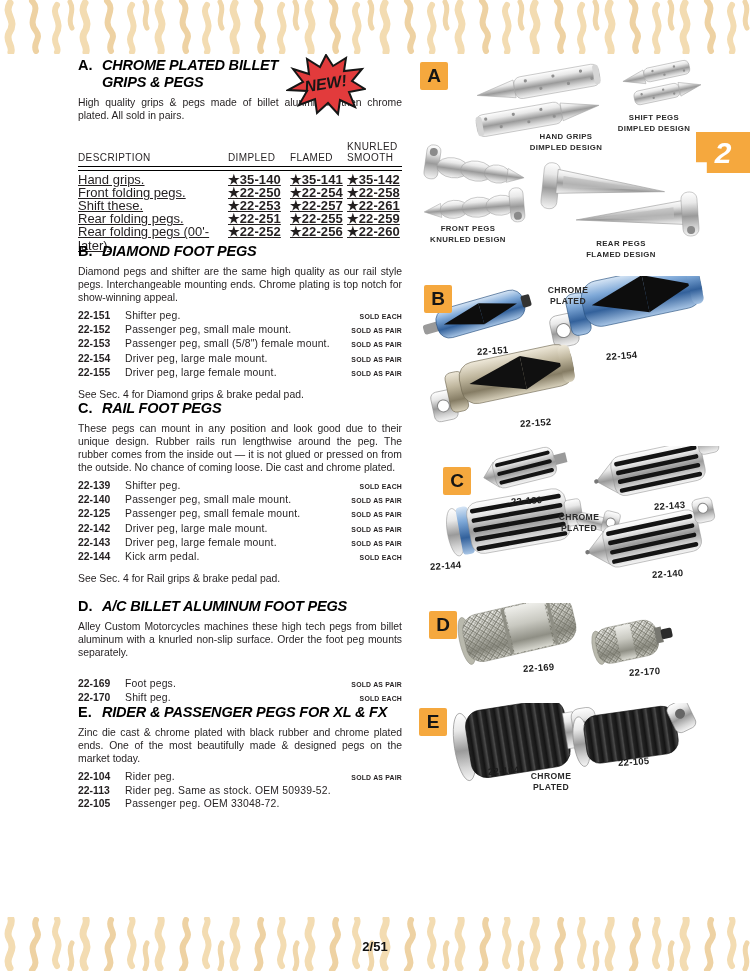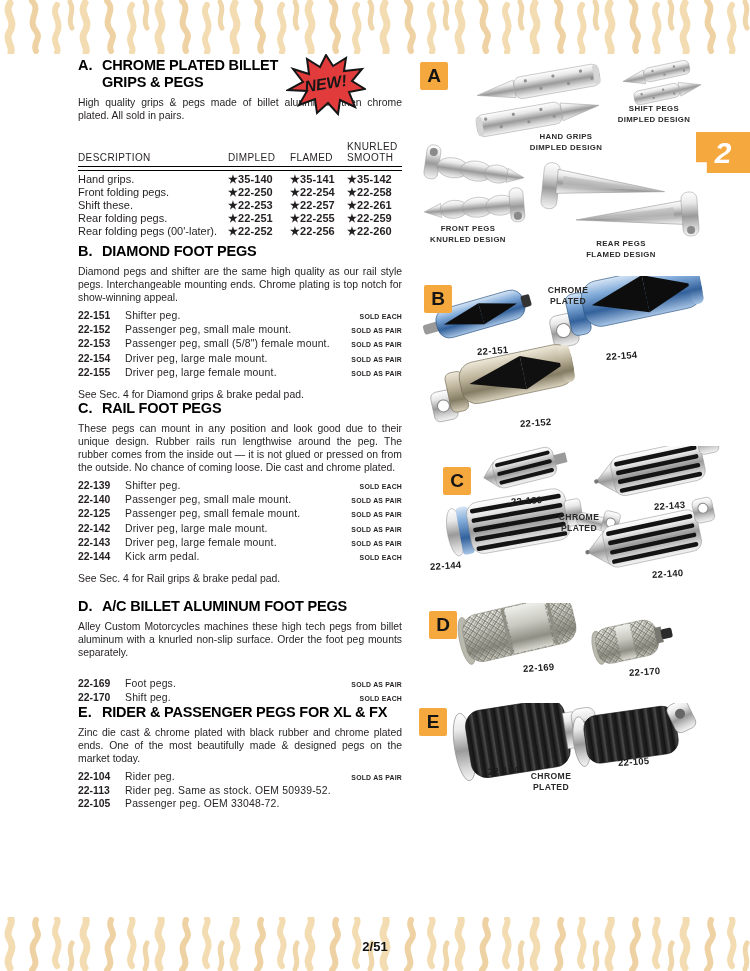--- a/index.html
+++ b/index.html
@@ -8,35 +8,35 @@
     font-family:"Liberation Sans", sans-serif;color:#231f20;overflow:hidden;
   }
   
   .flame-strip{position:absolute;left:0;width:750px;height:54px;}
   .flame-top{top:0;}
   .flame-bottom{bottom:0;transform:scaleY(-1);}
   
   .txtcol{position:absolute;left:78px;width:324px;}
   .sec-head{display:flex;gap:9px;font-weight:bold;font-size:14.5px;line-height:17px;color:#000;}
   .sec-letter{flex:none;width:15px;font-style:normal;}
-  .sec-title{letter-spacing:-0.2px;}
+  .sec-title{font-style:italic;letter-spacing:-0.2px;}
   .intro{font-size:10.4px;line-height:13px;text-align:justify;margin-top:5px;}
   .items{margin-top:5px;}
   .item{display:flex;align-items:baseline;font-size:10.4px;line-height:13.2px;}
   .item .part{flex:none;width:47px;font-weight:bold;}
   .item .desc{flex:1;letter-spacing:.2px;}
   .item .sold{flex:none;font-size:6.9px;font-weight:bold;letter-spacing:.2px;}
   .footnote{font-size:10.4px;margin-top:9px;}
   
   .ptable{margin-top:8px;}
   .tgrid{display:grid;grid-template-columns:150px 62px 57px auto;}
   .thead{font-size:10px;letter-spacing:.4px;align-items:end;}
   .thead .two-line{line-height:11px;margin-top:11px;}
   .rule2{height:2.5px;border-top:1.4px solid #000;border-bottom:1.4px solid #000;margin:3px 0 2px;}
-  .trow{font-size:11px;line-height:13.2px;}
+  .trow{font-size:13px;line-height:13.2px;text-decoration:underline;}
   .trow .pn{font-weight:bold;letter-spacing:.1px;}
   
   .newburst{position:absolute;left:286px;top:54px;width:80px;height:64px;}
   
   .fig-panel{position:absolute;}
   .badge{
     position:absolute;width:28px;height:28px;background:#f5a83e;color:#151515;
     font-weight:bold;font-size:19px;display:flex;align-items:center;justify-content:center;
     border-radius:2px;
   }
@@ -399,21 +399,21 @@
       <polygon points="0,16 108,4 108,28" fill="url(#gChrome)" stroke="#9a9a9a" stroke-width="0.6"></polygon>
       <polygon points="18,16 98,10 98,22" fill="#bdbdbd" opacity="0.7"></polygon>
       <rect x="106" y="-4" width="16" height="44" rx="7" fill="url(#gChrome)" stroke="#979797" stroke-width="0.5"></rect>
       <circle cx="114" cy="34" r="4" fill="#8a8a8a"></circle>
     </g>
   </svg>
   <div class="caption" style="left:111px;top:74px;width:80px">
     <span>HAND GRIPS</span>
     <span>DIMPLED DESIGN</span>
   </div>
-  <div class="caption" style="left:199px;top:46px;width:80px">
+  <div class="caption" style="left:199px;top:55px;width:80px">
     <span>SHIFT PEGS</span>
     <span>DIMPLED DESIGN</span>
   </div>
   <div class="caption" style="left:13px;top:166px;width:80px">
     <span>FRONT PEGS</span>
     <span>KNURLED DESIGN</span>
   </div>
   <div class="caption" style="left:166px;top:181px;width:80px">
     <span>REAR PEGS</span>
     <span>FLAMED DESIGN</span>

